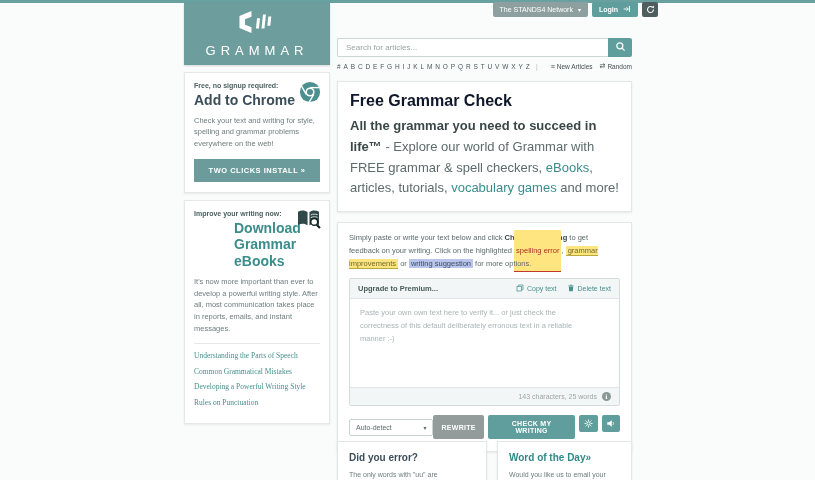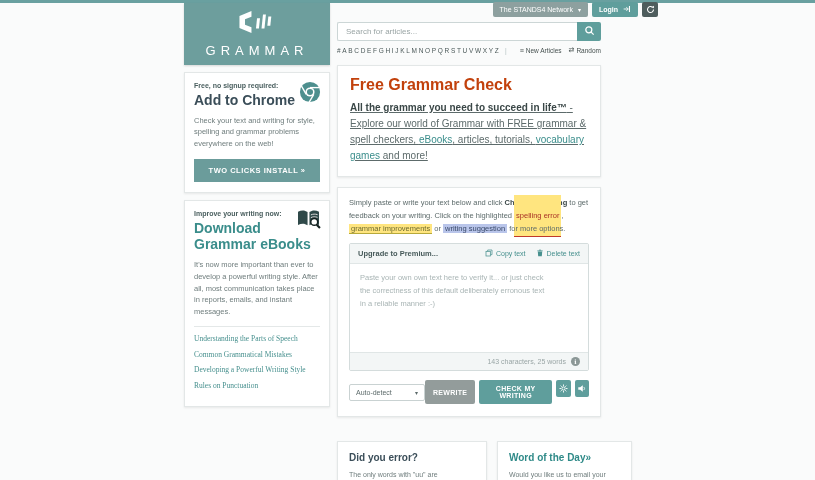--- a/index.html
+++ b/index.html
@@ -23,43 +23,43 @@
   .tag-dot { width: 4px; height: 4px; background: #9fb3b3; margin: 0 auto 6px; }
   .tag-top { font-size: 6px; font-weight: bold; letter-spacing: 1.3px; color: #3c4a4a; }
   .tag-main { font-family: "DejaVu Sans Mono", monospace; font-weight: bold; font-size: 12.5px; color: #3f8e8c; margin: 5px 0 6px; }
   .tag-bottom { font-size: 5px; letter-spacing: 1px; color: #5a6a6a; display: flex; align-items: center; gap: 4px; font-weight: bold; }
   .tag-bottom::before, .tag-bottom::after { content: ""; flex: 1; border-top: 1px solid #c9d3d3; }
 
   .card { background: #fff; border: 1px solid #e3e7e7; box-shadow: 0 1px 2px rgba(0,0,0,.08); position: relative; }
   .side-card { margin-top: 7px; padding: 9px 9px 10px; }
   .eyebrow { font-size: 7px; font-weight: bold; color: #4a5f5f; }
   .side-title { font-size: 14px; font-weight: bold; color: #3b4e59; margin: 3px 0 6px; line-height: 1.2; }
-  .side-title.teal { color: #3a8d8b; }
+  .side-title.teal { color: #3a8d8b; margin-left: 40px; }
   .side-body { font-size: 7.5px; color: #6f7d7d; line-height: 1.55; }
   .cta { margin-top: 9px; background: #6b9c9b; color: #fff; text-align: center; font-size: 7.5px; font-weight: bold; letter-spacing: .5px; padding: 7px 4px; cursor: pointer; }
   .corner-icon { position: absolute; top: 8px; right: 8px; }
   .side-hr { border: none; border-top: 1px solid #e4e8e8; margin: 9px 0 7px; }
   .side-links a { display: block; font-size: 7.5px; color: #47908e; text-decoration: none; line-height: 1.4; margin: 5px 0; cursor: pointer; font-family: Liberation Serif, serif; }
 
   
-  .main { position: absolute; left: 337px; top: 0; width: 264px; }
+  .main { position: absolute; left: 337px; top: 16px; width: 295px; }
   .search-row { margin-top: 22px; display: flex; height: 19px; }
   .search-input { flex: 1; border: 1px solid #ccd6d6; border-right: none; border-radius: 2px 0 0 2px; padding: 0 8px; font-size: 8px; color: #555; font-family: "Liberation Sans", sans-serif; outline: none; background: #fff; }
   .search-input::placeholder { color: #9aa5a5; }
   .search-btn { width: 24px; background: #5f9e9c; border: none; border-radius: 0 2px 2px 0; display: grid; place-items: center; cursor: pointer; }
   .alpha-row { margin-top: 5px; display: flex; align-items: center; font-size: 6.5px; color: #4a5858; }
   .alpha-letters { display: flex; flex: 1; justify-content: space-between; max-width: 216px; }
   .alpha-letters span { cursor: pointer; }
   .alpha-sep { margin: 0 6px; color: #b5c0c0; }
   .alpha-link { display: flex; align-items: center; gap: 2px; margin-left: 7px; cursor: pointer; color: #45504f; }
   .alpha-ico { font-size: 7px; color: #45504f; }
 
   .intro-card { margin-top: 11px; padding: 10px 12px 12px; }
-  .intro-title { font-size: 16px; font-weight: bold; color: #c2410c; margin-bottom: 6px; }
-  .intro-p { font-size: 10px; color: #5d6b6b; line-height: 1.6; text-decoration: underline; }
+  .intro-title { font-size: 16px; font-weight: bold; color: #0f172a; margin-bottom: 6px; }
+  .intro-p { font-size: 13px; color: #5d6b6b; line-height: 1.6; }
   .intro-p b { color: #3a4747; }
   .tlink { color: #3a8d8b; cursor: pointer; }
 
   .checker-card { margin-top: 10px; padding: 9px 11px 12px; }
   .instr { font-size: 7.5px; color: #5d6b6b; line-height: 1.7; margin-bottom: 8px; }
   .instr b { color: #3a4747; }
   .hl-spell { background: #ffe57f; color: #a93226; padding: 16px 2px; border-bottom: 1px solid #c0392b; }
   .hl-gram { background: #ffe57f; color: #6e6b30; padding: 0 2px; border-bottom: 1px solid #b7a93a; }
   .hl-sugg { background: #b9c5ea; color: #3a4a6b; padding: 0 2px; }
 

